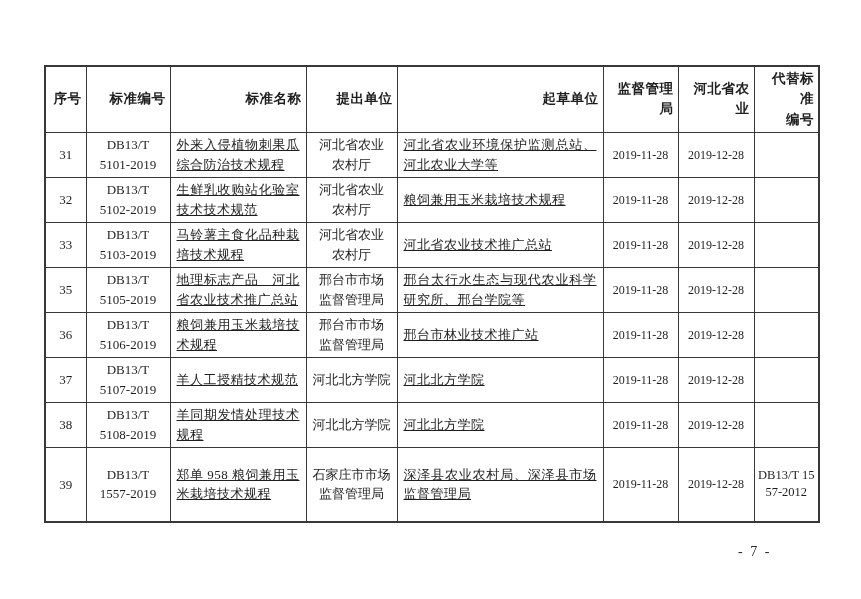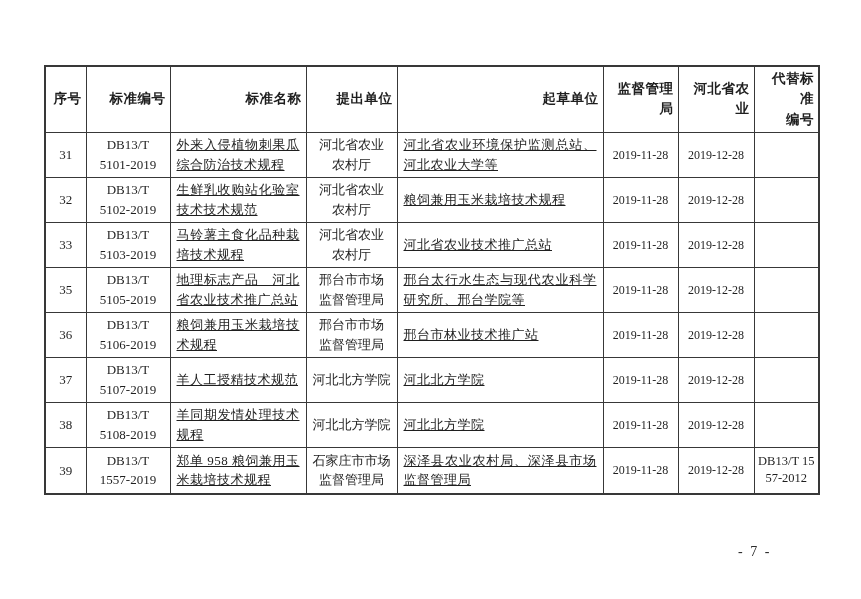--- a/index.html
+++ b/index.html
@@ -64,21 +64,21 @@
     letter-spacing: 0.5px;
     text-decoration: underline;
   }
   td.c-date {
     white-space: nowrap;
     font-size: 12px;
   }
   td.c-replaced {
     word-break: break-all;
     font-size: 12.5px;
-    padding: 5px 3px;
+    padding: 19px 3px;
     line-height: 1.4;
   }
   .page-number {
     position: absolute;
     left: 738px;
     top: 544px;
     font-size: 14px;
     letter-spacing: 2px;
     color: #2a2a2a;
   }

